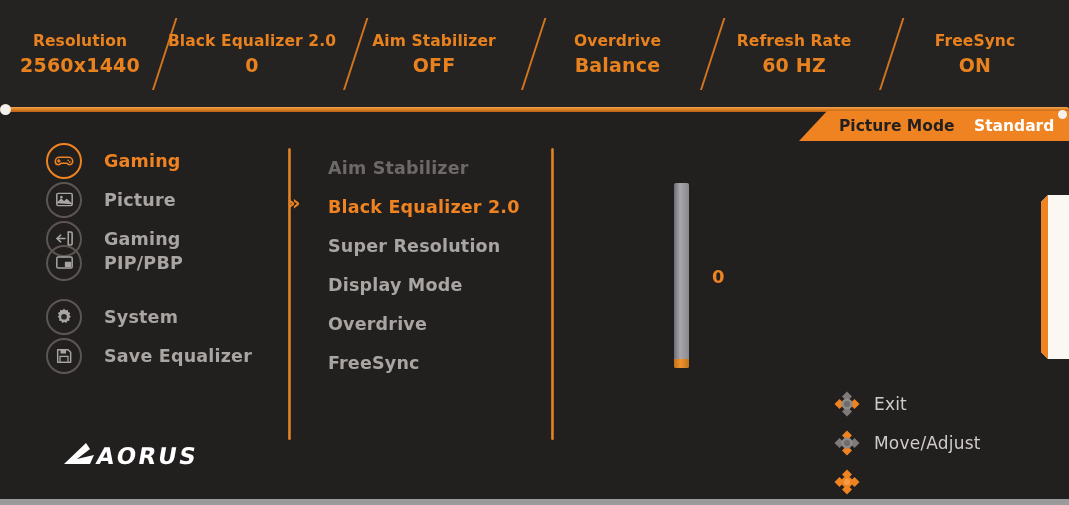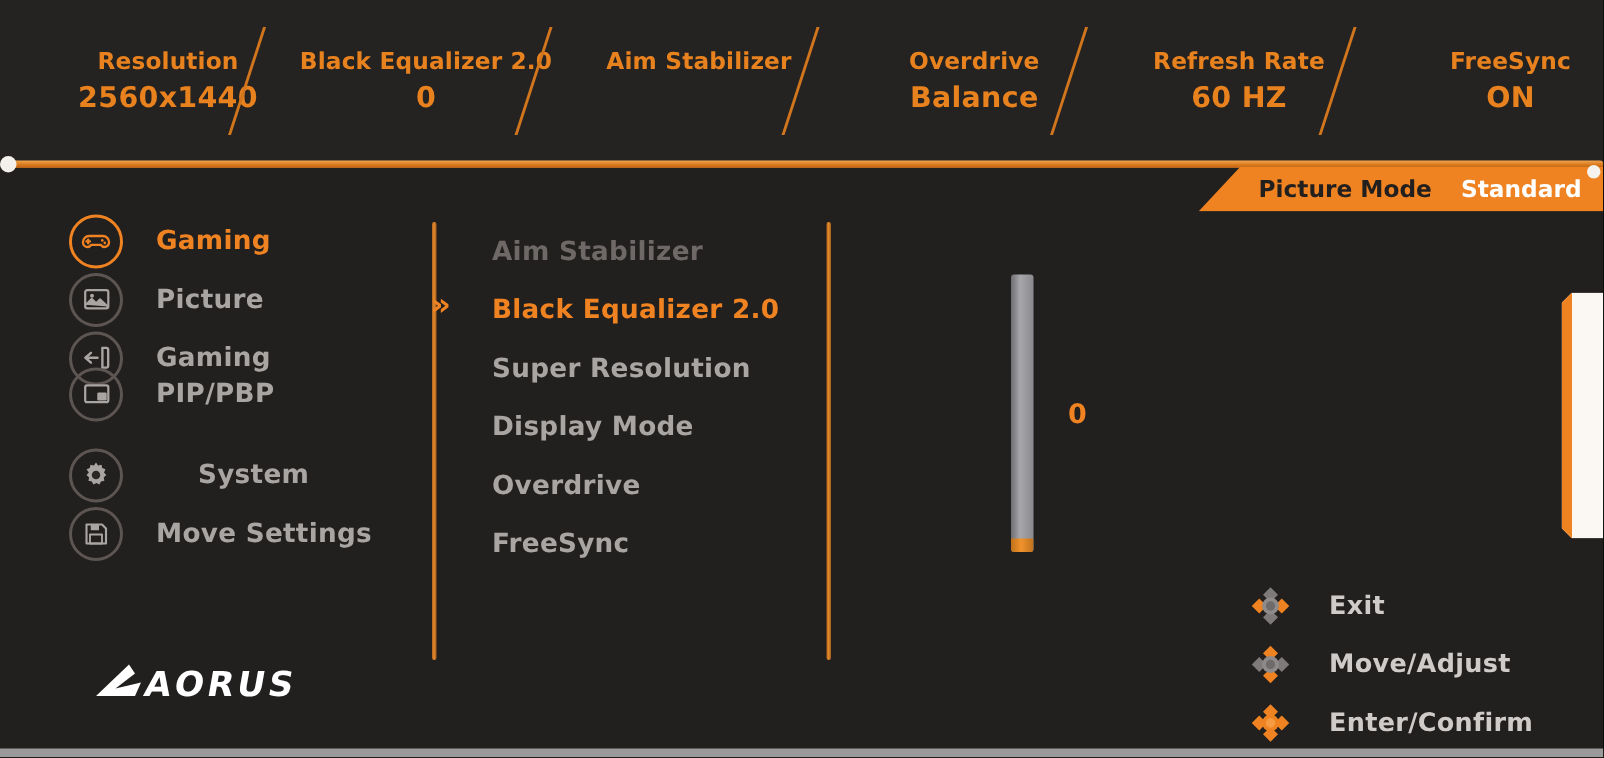--- a/index.html
+++ b/index.html
@@ -18,21 +18,20 @@
   #statusbar{
     position:absolute;left:0;top:0;width:1069px;height:110px;
     background:#252222;
   }
   .status-item{
     position:absolute;top:30px;
     text-align:center;
     color:#e8821e;
     font-weight:bold;
     line-height:1.45;
-    padding-left:32px;
   }
   .status-item .st-label{font-size:15.5px;letter-spacing:.1px;white-space:nowrap;}
   .status-item .st-value{font-size:19px;letter-spacing:.2px;white-space:nowrap;}
 
   .slashdiv{
     position:absolute;
     width:2px;height:72px;top:18px;
     background:#d1761d;
     transform:skewX(-18deg);
     transform-origin:bottom center;
@@ -143,22 +142,22 @@
     color:#ef8322;font-size:18px;font-weight:bold;
   }
 
   
   #navhints{position:absolute;left:832px;top:384px;}
   .nav-row{
     height:39px;display:flex;align-items:center;
   }
   .nav-ico{width:30px;height:30px;flex:0 0 auto;}
   .nav-txt{
-    margin-left:24px;
-    color:#cfcbc8;font-size:17px;font-weight:bold;letter-spacing:.2px;
+    margin-left:12px;
+    color:#cfcbc8;font-size:17px;font-weight:normal;letter-spacing:.2px;
     white-space:nowrap;
   }
 
   
   #rightpanel{
     position:absolute;right:0;top:195px;width:28px;height:164px;
     background:#fbf8f3;
     border-left:7px solid #ef8322;
     box-sizing:border-box;
     clip-path:polygon(0 7px, 7px 0, 28px 0, 28px 164px, 7px 164px, 0 157px);
@@ -184,20 +183,21 @@
     <div class="slashdiv" style="left:152px;"></div>
 
     <div class="status-item" style="left:162px;width:180px;">
       <div class="st-label">Black Equalizer 2.0</div>
       <div class="st-value">0</div>
     </div>
     <div class="slashdiv" style="left:343px;"></div>
 
     <div class="status-item" style="left:354px;width:160px;">
       <div class="st-label">Aim Stabilizer</div>
+      <div class="st-value">OFF</div>
     </div>
     <div class="slashdiv" style="left:521px;"></div>
 
     <div class="status-item" style="left:540px;width:155px;">
       <div class="st-label">Overdrive</div>
       <div class="st-value">Balance</div>
     </div>
     <div class="slashdiv" style="left:700px;"></div>
 
     <div class="status-item" style="left:714px;width:160px;">
@@ -261,39 +261,39 @@
     <div class="side-row" style="top:102px;">
       <span class="side-ico">
         <svg width="21" height="21" viewBox="0 0 24 24" fill="none" stroke="#a9a5a2" stroke-width="1.7" stroke-linejoin="round">
           <rect x="3.2" y="5.6" width="17.6" height="12.8" rx="1.5"></rect>
           <rect x="12.4" y="11" width="7.2" height="6.2" rx="1" fill="#a9a5a2" stroke="none"></rect>
         </svg>
       </span>
       <span class="side-txt">PIP/PBP</span>
     </div>
 
-    <div class="side-row" style="top:156px;gap:28px;">
+    <div class="side-row" style="top:156px;">
       <span class="side-ico">
         <svg width="22" height="22" viewBox="0 0 24 24" fill="#a9a5a2" stroke="none">
           <path d="M12 2.6l1.5 2.1 2.5-.6.5 2.5 2.4.9-1.1 2.3 1.7 1.9-1.9 1.7.5 2.5-2.5.4-1.1 2.3-2.2-1.2-2.2 1.2-1.1-2.3-2.5-.4.5-2.5-1.9-1.7 1.7-1.9L5.1 7.5l2.4-.9.5-2.5 2.5.6z"></path>
           <circle cx="12" cy="11.7" r="3.1" fill="#2b2726"></circle>
         </svg>
       </span>
       <span class="side-txt">System</span>
     </div>
 
     <div class="side-row" style="top:195px;">
       <span class="side-ico">
         <svg width="20" height="20" viewBox="0 0 24 24" fill="none" stroke="#a9a5a2" stroke-width="1.7" stroke-linejoin="round">
           <path d="M4.4 4.4h12.4l3.2 3.2v12h-15.6z"></path>
           <rect x="7.8" y="4.4" width="6.6" height="4.6" fill="#a9a5a2" stroke="none"></rect>
           <rect x="7.2" y="12.4" width="9.6" height="7.2" stroke-width="1.5"></rect>
         </svg>
       </span>
-      <span class="side-txt">Move Settings</span>
+      <span class="side-txt">Save Equalizer</span>
     </div>
 
   </div>
 
   <div id="logo">
     <svg width="175" height="40" viewBox="0 0 175 40">
       <path d="M4 27 L26 6 L30 12 L17 22 L34 18 L30 27 Z" fill="#ffffff"></path>
       <text x="40" y="27" font-family="'DejaVu Sans','Liberation Sans',sans-serif" font-size="23" font-weight="bold" fill="#ffffff" letter-spacing="2.2" transform="skewX(-10)">AORUS</text>
     </svg>
   </div>
@@ -352,21 +352,20 @@
       <span class="nav-ico">
         <svg width="30" height="30" viewBox="0 0 30 30">
           <path d="M15 2.5 L20 7.5 L15 12.5 L10 7.5 Z" fill="#ef8322"></path>
           <path d="M15 17.5 L20 22.5 L15 27.5 L10 22.5 Z" fill="#ef8322"></path>
           <path d="M2.5 15 L7.5 10 L12.5 15 L7.5 20 Z" fill="#ef8322"></path>
           <path d="M27.5 15 L22.5 10 L17.5 15 L22.5 20 Z" fill="#ef8322"></path>
           <circle cx="15" cy="15" r="5.6" fill="#ef8322"></circle>
           <circle cx="15" cy="15" r="3.1" fill="#f59c43"></circle>
         </svg>
       </span>
-      <span class="nav-txt">Enter/Confirm</span>
     </div>
   </div>
 
   <div id="rightpanel"></div>
 
   <div id="bottomstrip"></div>
 
 </div>
 
 </body></html>

